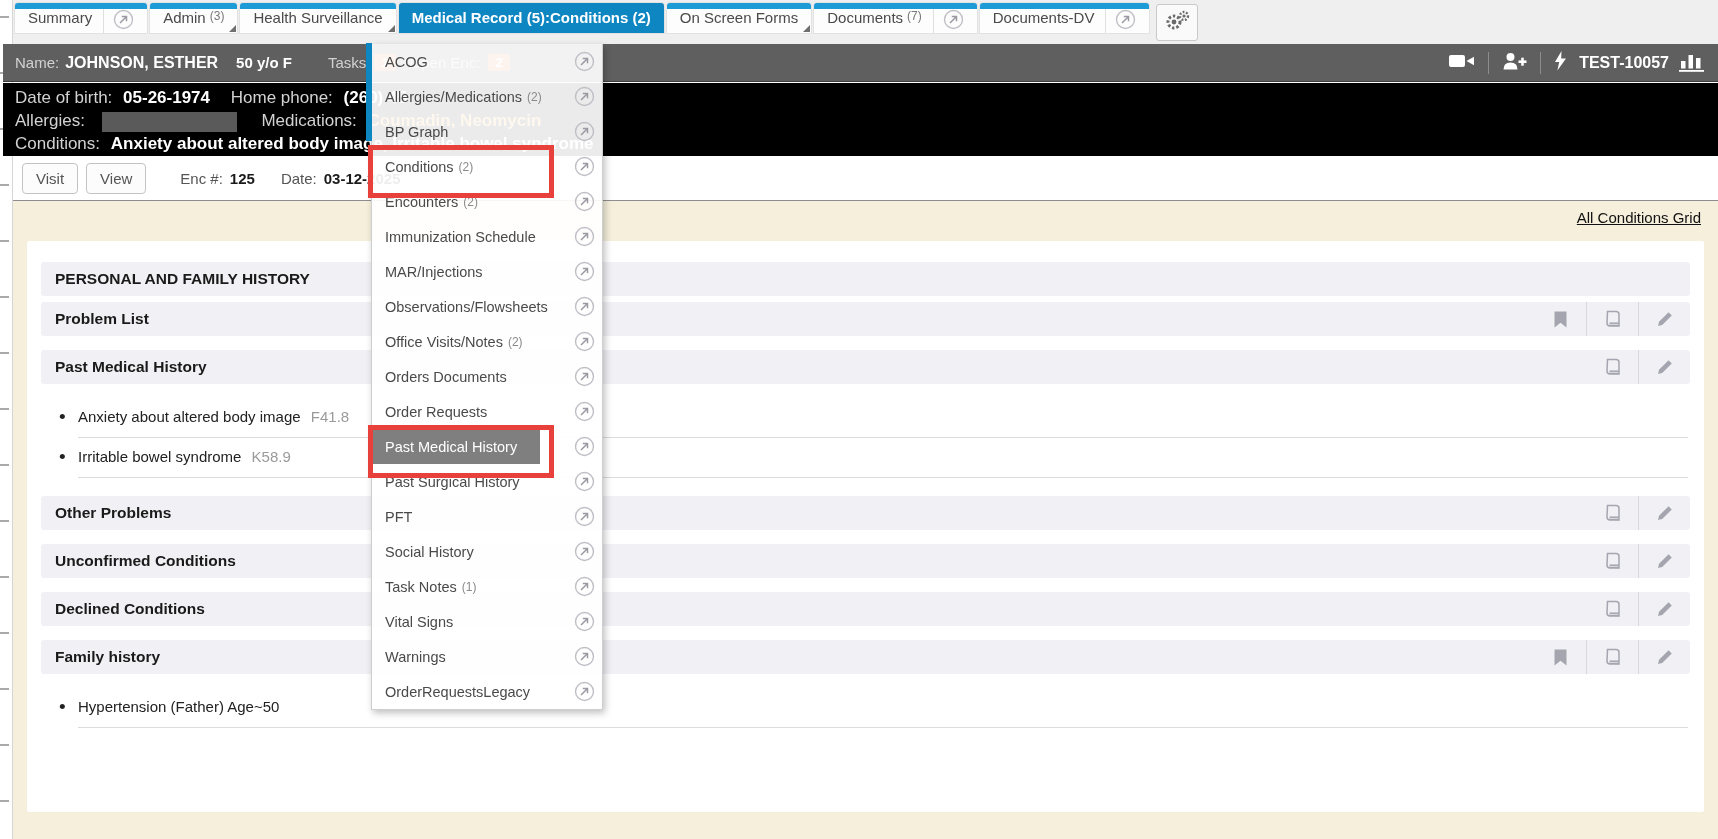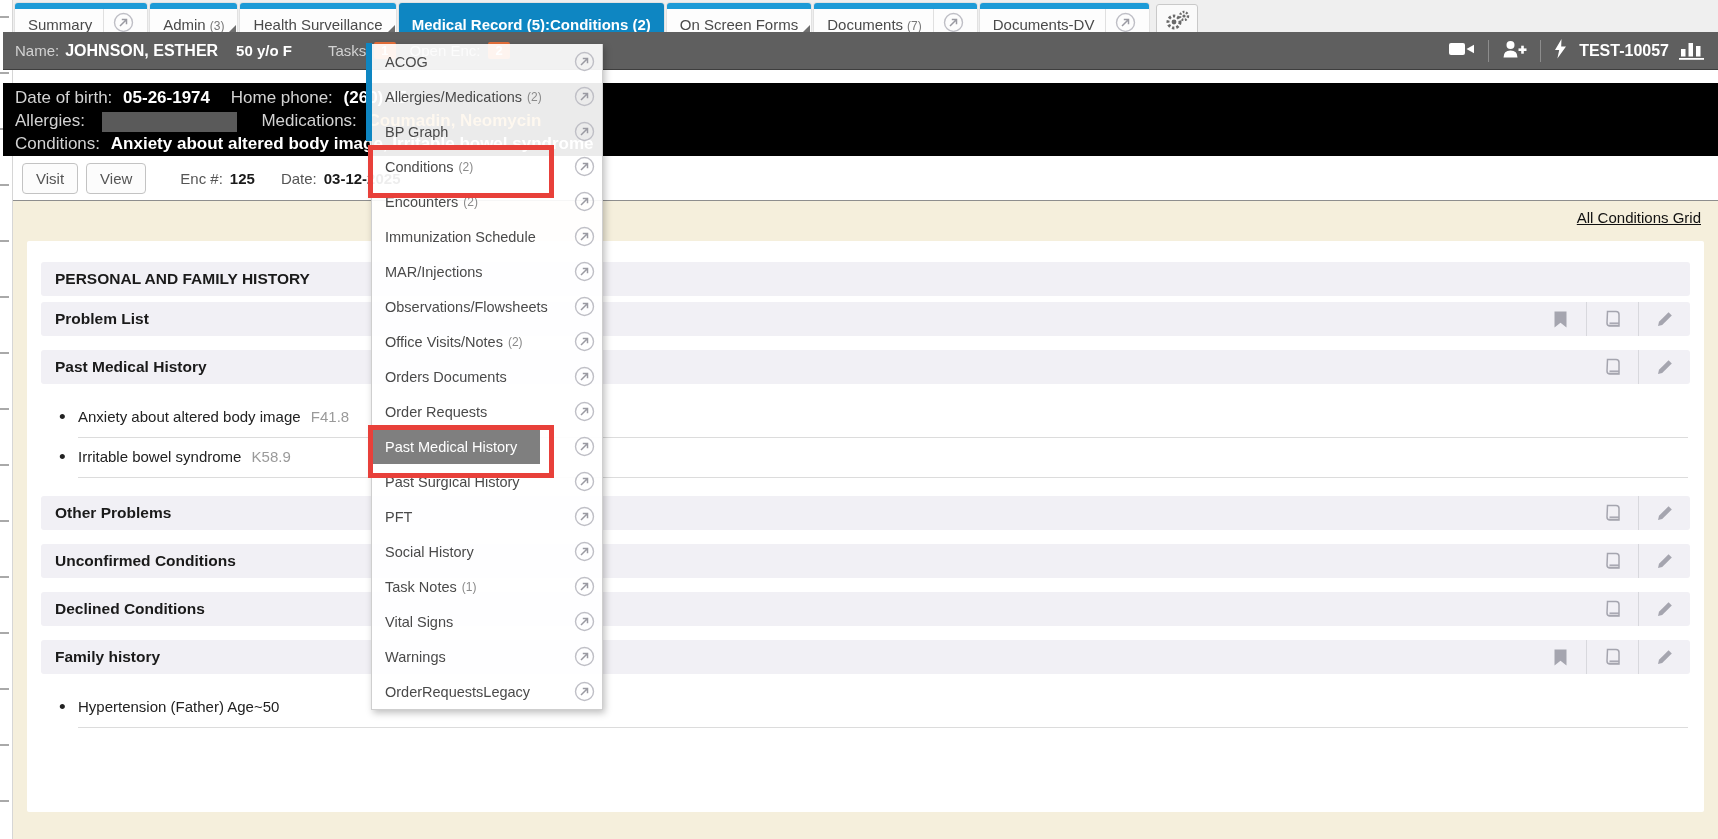--- a/index.html
+++ b/index.html
@@ -16,35 +16,35 @@
   
   .ruler{position:absolute;left:0;top:0;width:13px;height:100%;background:#fff;
     border-right:1px solid #d6d6d6;z-index:2;}
   .ruler::before{content:'';position:absolute;left:0;top:0;width:9px;height:100%;
     background:repeating-linear-gradient(to bottom, transparent 0, transparent 16px,
       #a9a9a9 16px, #a9a9a9 18px, transparent 18px, transparent 56px);}
   
   .tabbar{position:absolute;left:13px;right:0;top:0;height:44px;background:#efefef;
     display:flex;align-items:flex-start;padding:3px 0 0 2px;z-index:3;}
   .tab{position:relative;height:30px;background:#fdfdfd;border-radius:3px 3px 0 0;
-    display:flex;align-items:flex-end;padding:0 13px;color:#4a4a4a;font-size:15px;
+    display:flex;align-items:flex-start;padding:0 13px;color:#4a4a4a;font-size:15px;
     border-top:6px solid var(--strip-blue);margin-right:3px;cursor:pointer;
     box-shadow:0 0 0 1px #e2e2e2;}
   .tab .cnt{font-size:12px;color:#777;margin-left:4px;}
   .tab.active{background:var(--accent-blue);border-top-color:var(--accent-blue);
     color:#fff;font-weight:bold;}
   .tab .sep{width:1px;height:24px;background:#e0e0e0;margin:0 9px 0 11px;}
   .tab.fold::after{content:'';position:absolute;right:1px;bottom:1px;width:0;height:0;
     border-left:7px solid transparent;border-bottom:7px solid #6f6f6f;}
   .open-icon{display:inline-flex;align-items:center;}
   .gear-btn{height:37px;width:42px;border:1px solid #c9c9c9;border-radius:3px;
     background:#fafafa;margin:1px 0 0 4px;display:flex;align-items:center;
     justify-content:center;cursor:pointer;padding:0;}
   
-  .hdr1{position:absolute;left:3px;right:0;top:32px;height:38px;background:#5f5f5f;
+  .hdr1{position:absolute;left:3px;right:0;top:44px;height:38px;background:#5f5f5f;
     border-bottom:1px solid #3e3e3e;z-index:4;display:flex;align-items:center;
     padding-left:12px;font-size:15px;color:#fff;}
   .hdr2{position:absolute;left:3px;right:0;top:83px;height:73px;background:#000000;
     z-index:4;color:#fff;font-size:17px;padding:3px 4px 0 12px;line-height:23px;}
   .lbl{color:#d2d2d2;font-weight:400;}
   .val{color:#fff;font-weight:bold;}
   .pt-name{font-size:16px;margin-left:6px;}
   .age{margin-left:18px;}
   .tasks-lbl{margin-left:36px;}
   .badge{display:inline-block;background:var(--badge-orange);color:#fff;font-weight:bold;

